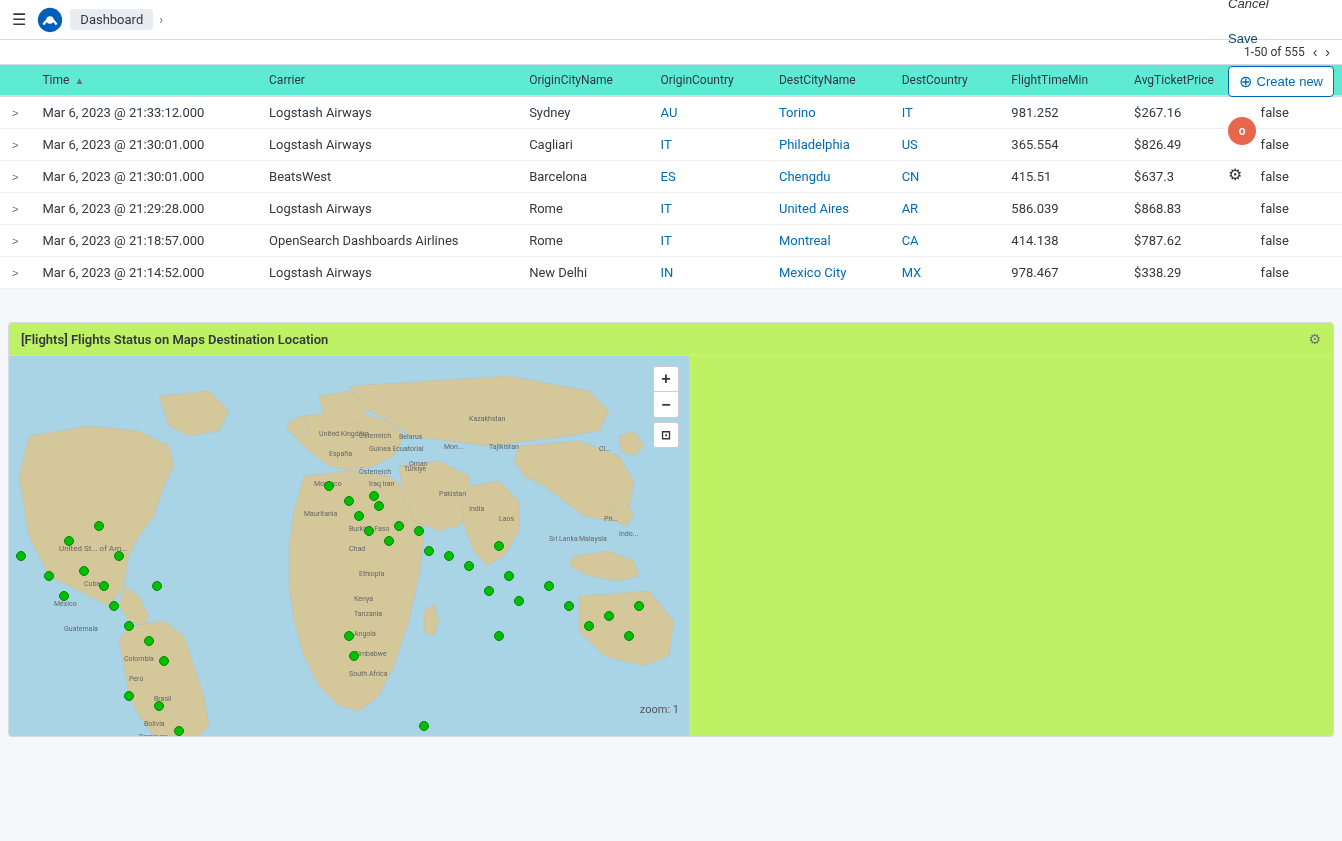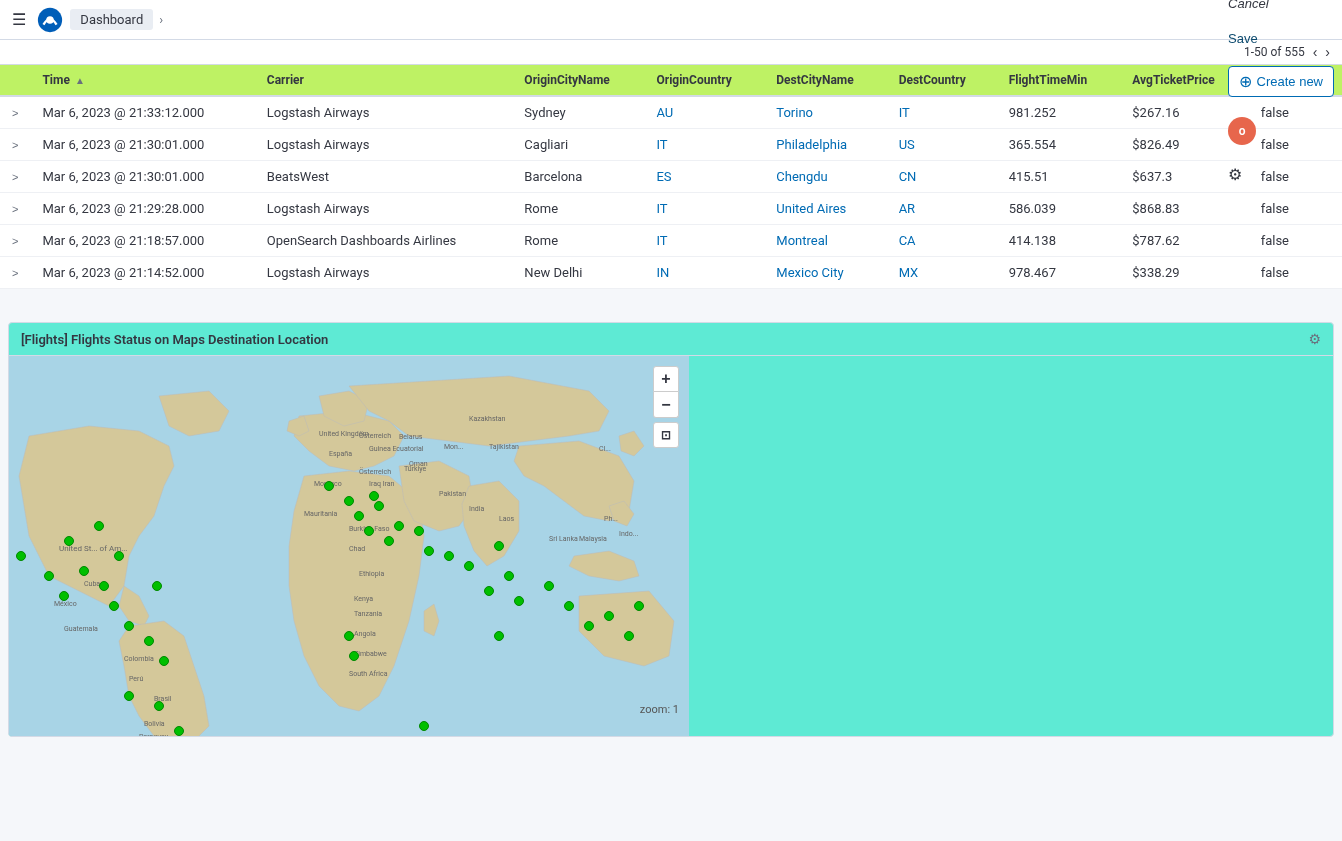--- a/index.html
+++ b/index.html
@@ -47,34 +47,34 @@
     .table-section { background: #fff; }
     .pagination-bar {
       display: flex; align-items: center; justify-content: flex-end;
       padding: 4px 12px; border-bottom: 1px solid #d3dae6; font-size: 12px; color: #343741;
       gap: 8px;
     }
     .pagination-nav { background: none; border: none; cursor: pointer; color: #343741; font-size: 14px; }
 
     table { width: 100%; border-collapse: collapse; }
     thead th {
-      padding: 8px 12px; text-align: left; font-size: 12px; font-weight: 700;
-      color: #343741; border-bottom: 2px solid #d3dae6; background: #bef264;
+      padding: 8px 12px; text-align: left; font-size: 12px; font-weight: 400;
+      color: #343741; border-bottom: 2px solid #d3dae6; background: #5eead4;
       white-space: nowrap; cursor: pointer; user-select: none;
     }
     thead th .sort-indicator { font-size: 10px; margin-left: 2px; color: #69707d; }
     tbody tr { border-bottom: 1px solid #eef0f4; }
     tbody td { padding: 8px 12px; font-size: 13px; color: #343741; vertical-align: top; }
     .expand-btn { background: none; border: none; cursor: pointer; color: #69707d; font-size: 11px; padding: 0; }
     .link-text { color: #006bb4; cursor: pointer; }
 
     
     .map-section {
       margin: 8px; border: 1px solid #d3dae6; border-radius: 4px;
-      background: #5eead4; overflow: hidden;
+      background: #bef264; overflow: hidden;
     }
     .map-header {
       display: flex; align-items: center; justify-content: space-between;
       padding: 8px 12px; border-bottom: 1px solid #d3dae6; font-size: 13px; font-weight: 600;
     }
     .gear-icon-btn { background: none; border: none; cursor: pointer; color: #69707d; font-size: 14px; }
     .map-container { position: relative; width: 100%; height: 380px; overflow: hidden; }
     .map-bg {
       width: 680px; height: 380px; position: relative;
       background: #a8d4e6;

